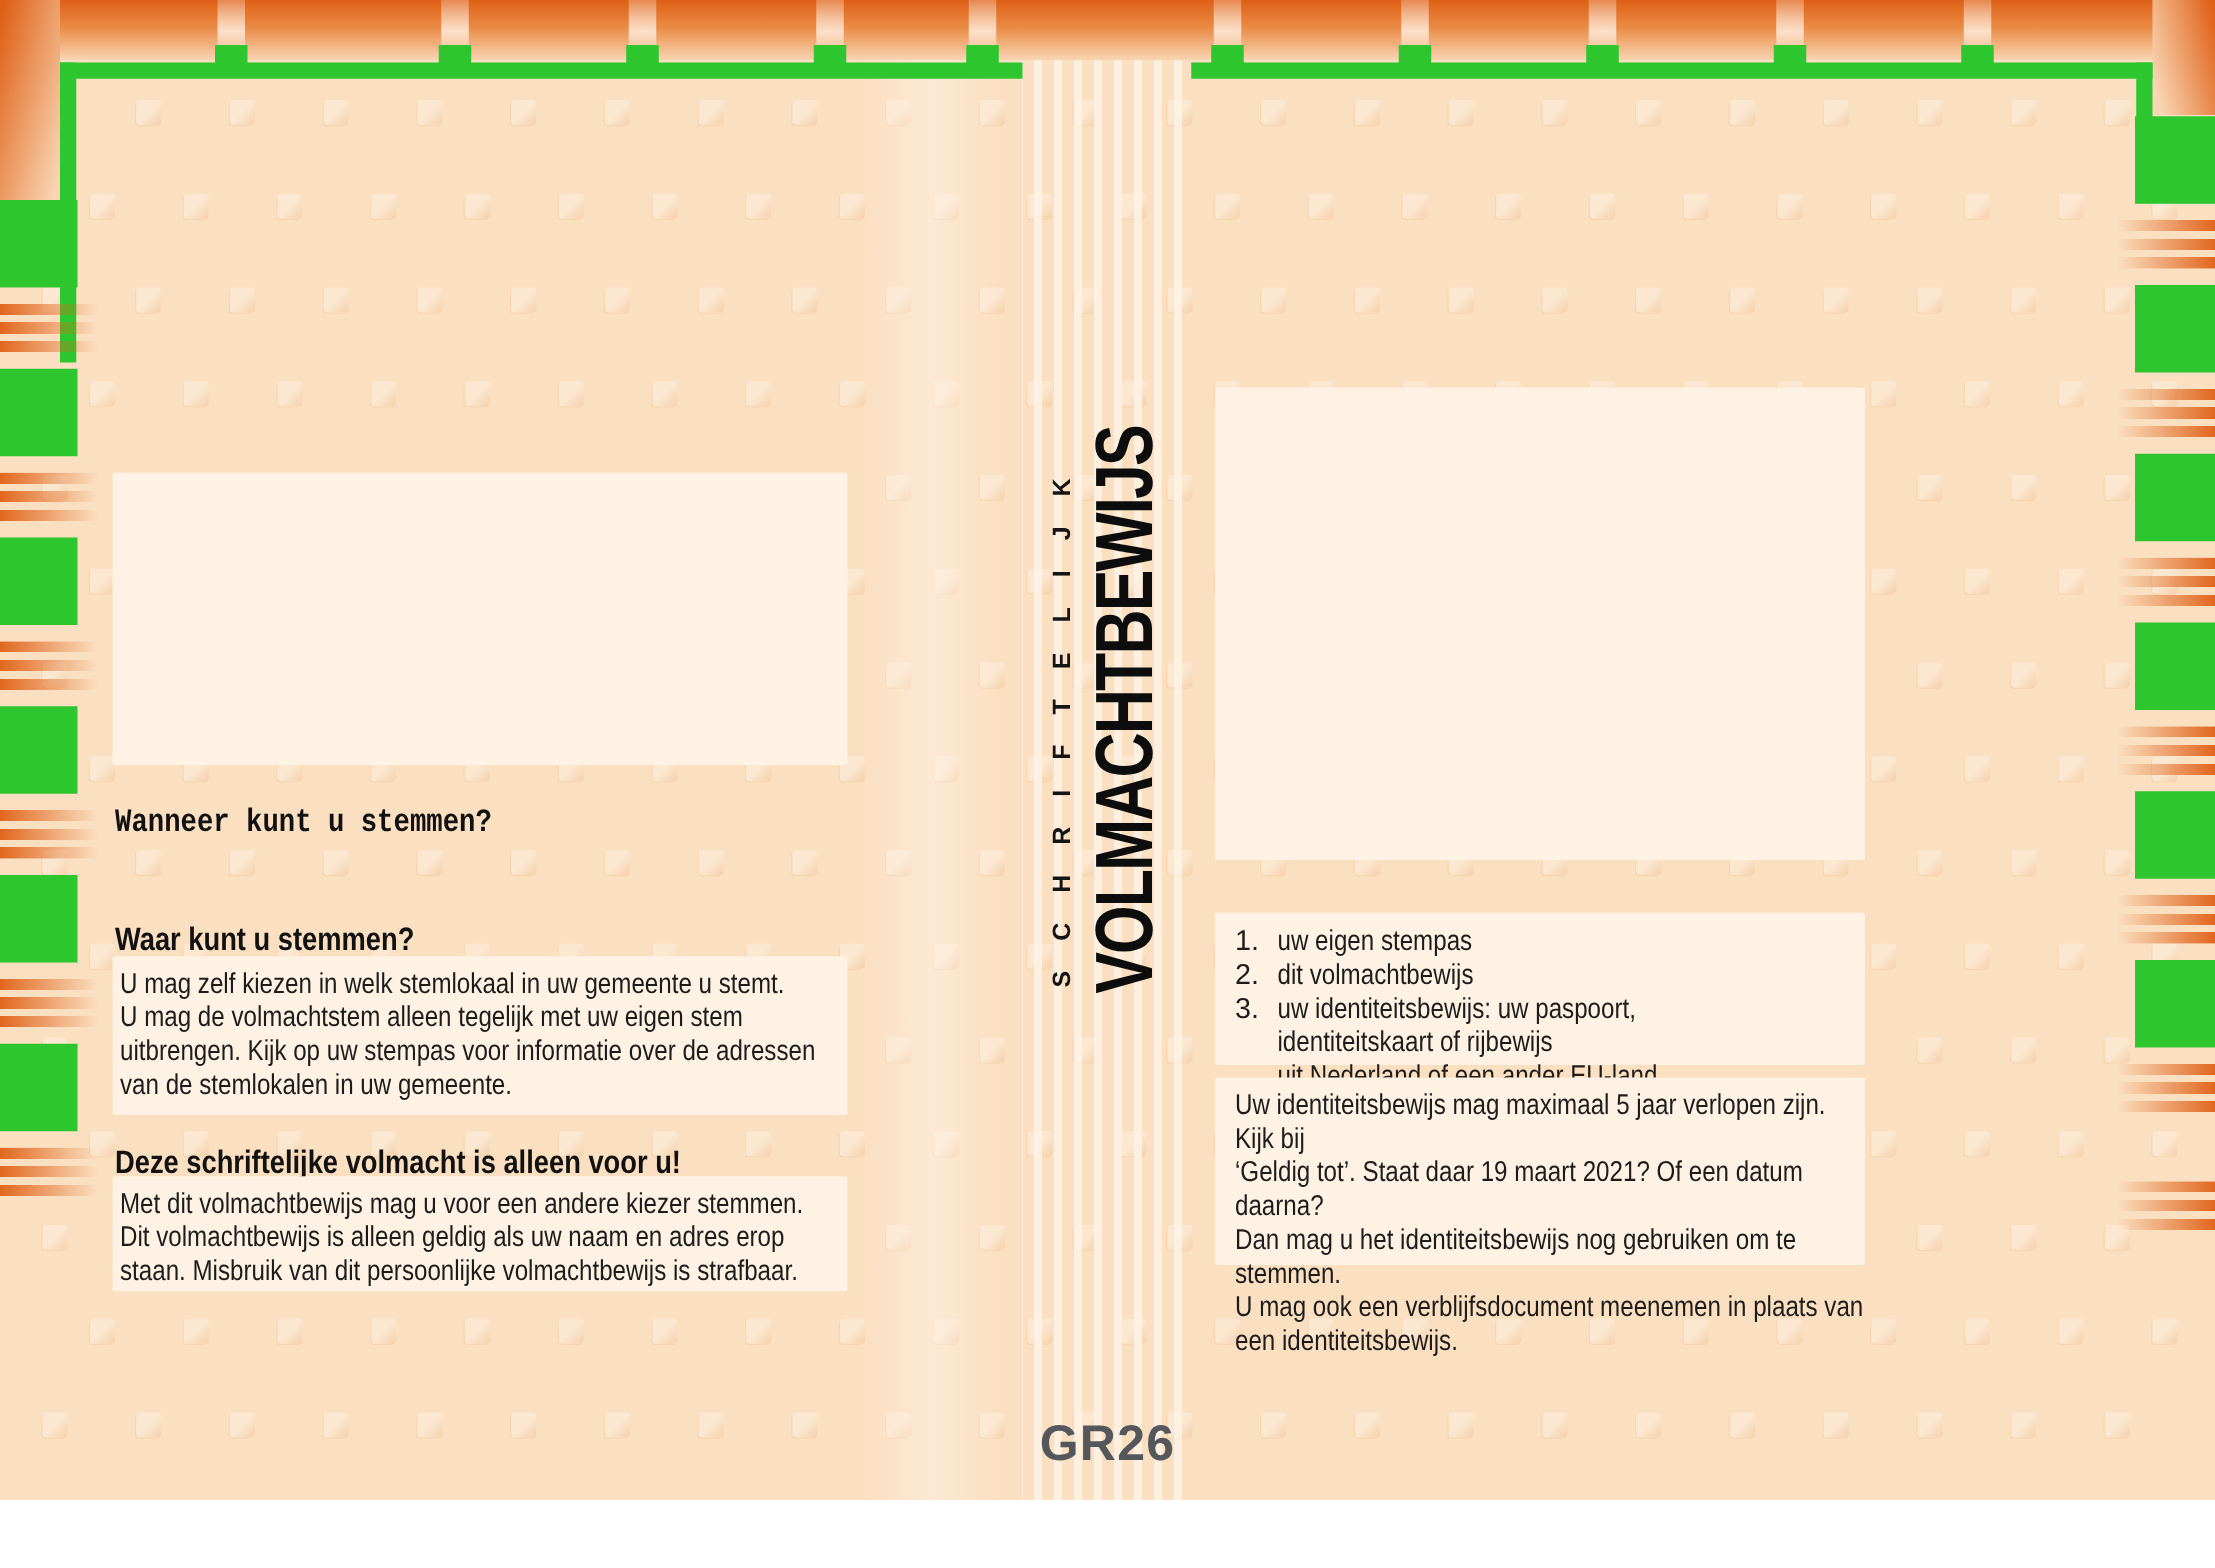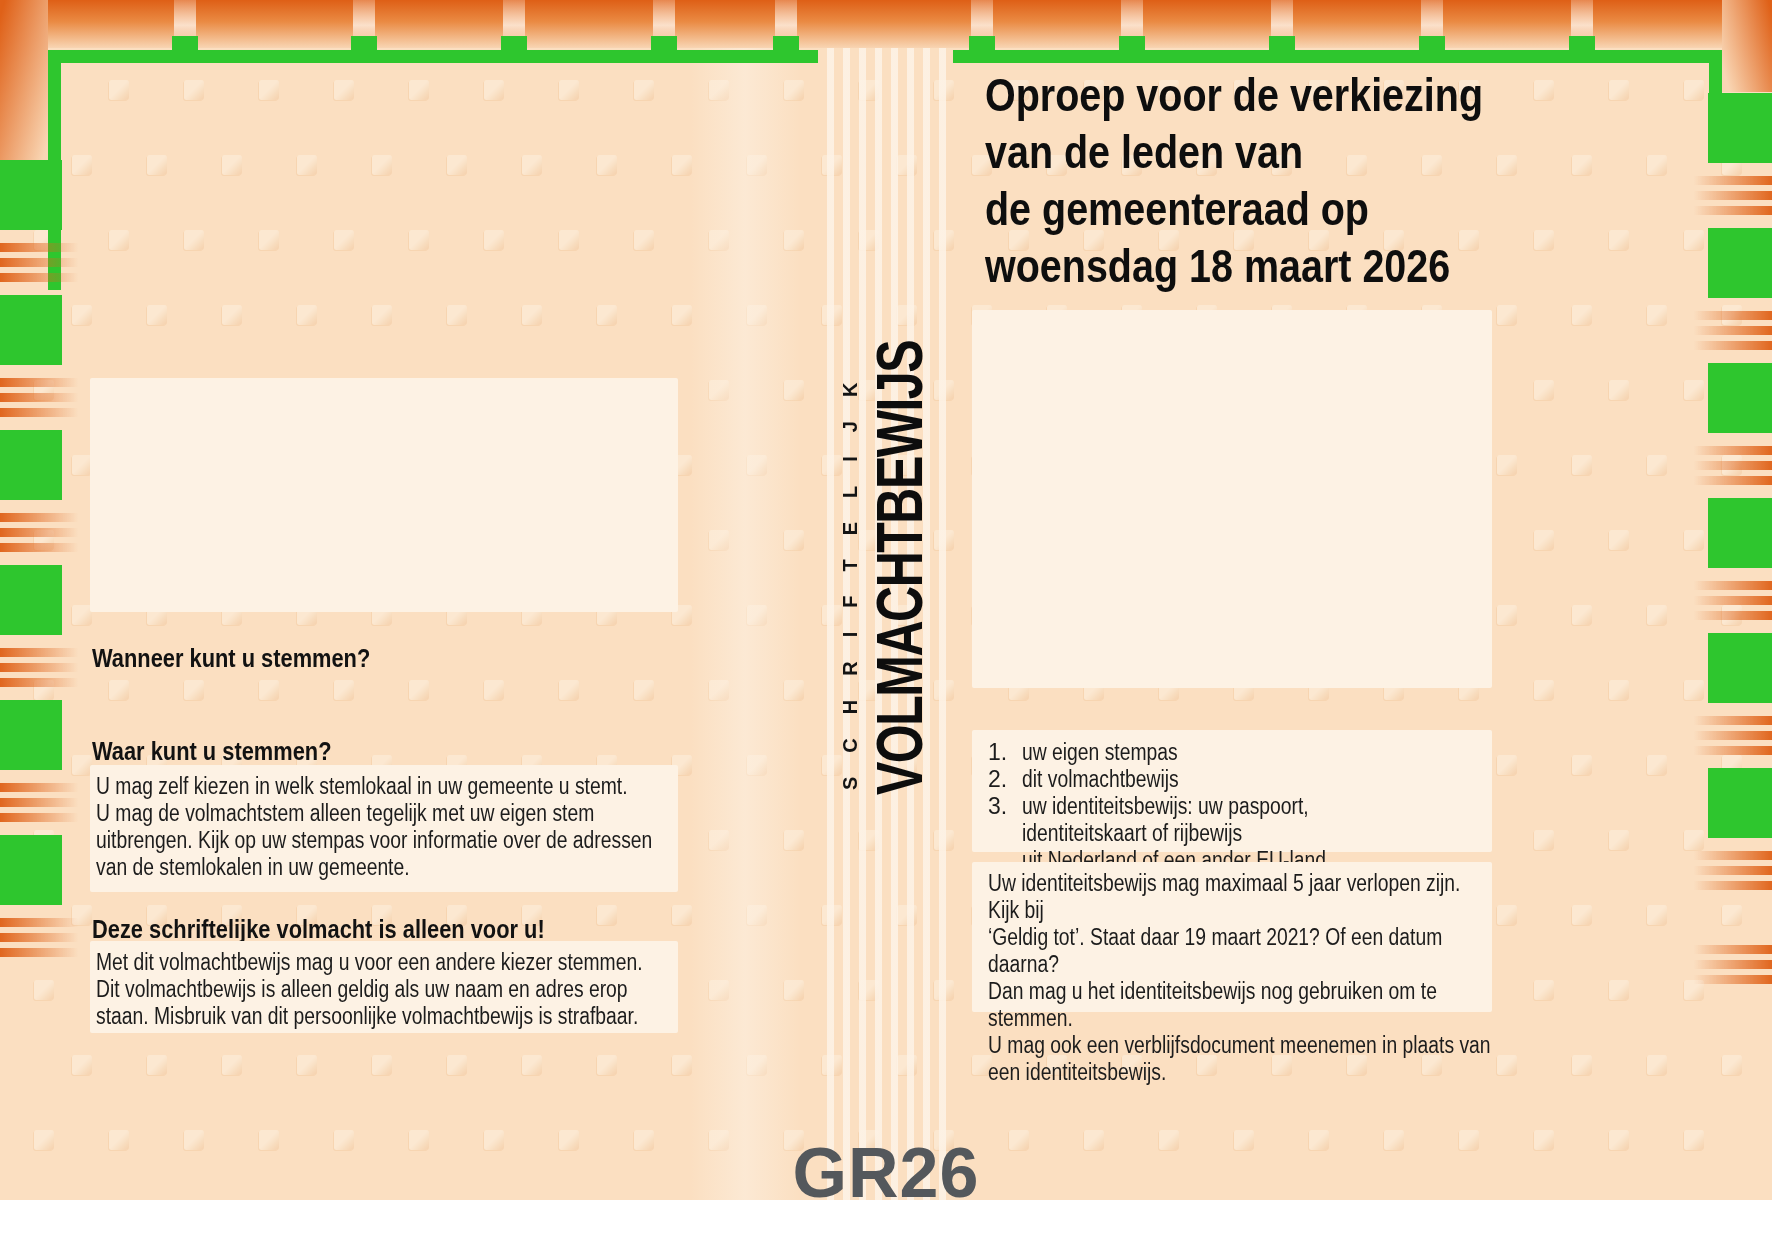--- a/index.html
+++ b/index.html
@@ -49,21 +49,21 @@
   .list-row{display:flex;align-items:flex-start;}
   .list-num{width:34px;flex:0 0 34px;}
   .vsmall{position:absolute;left:828px;top:790px;width:455px;height:34px;
           transform:rotate(-90deg);transform-origin:0 0;display:flex;align-items:flex-end;
           font-weight:bold;font-size:20px;letter-spacing:24px;color:#141414;}
   .vlarge{position:absolute;left:862px;top:795px;width:460px;height:70px;
           transform:rotate(-90deg);transform-origin:0 0;display:flex;align-items:flex-end;
           font-weight:bold;font-size:50px;letter-spacing:-1.5px;color:#0d0d0d;}
   .vlarge .stretch{display:inline-block;transform:scaleY(1.3);transform-origin:50% 100%;line-height:50px;}
   .code{position:absolute;left:50%;top:1133px;transform:translateX(-50%);
-        font-weight:bold;font-size:70px;letter-spacing:1px;color:#54585c;}
+        font-weight:bold;font-size:40px;letter-spacing:1px;color:#54585c;}
 </style>
 </head>
 <body>
 
 <div class="page">
   <div class="doc">
 
     <div class="pattern-layer">
         <div class="psq" style="left: 34px; top: 80px;"></div>
         <div class="psq" style="left: 109px; top: 80px;"></div>
@@ -409,21 +409,21 @@
         <div class="psq" style="left: 1459px; top: 1130px;"></div>
         <div class="psq" style="left: 1534px; top: 1130px;"></div>
         <div class="psq" style="left: 1609px; top: 1130px;"></div>
         <div class="psq" style="left: 1684px; top: 1130px;"></div>
       </div>
     <div class="spine-soft"></div>
     <div class="spine-stripes"></div>
 
     <div class="box" style="left:90px;top:378px;width:588px;height:234px;"></div>
 
-    <div class="hdg" style="left:92px;top:643px;">
+    <div class="hdg" style="left:92px;top:643px;font-family:Liberation Mono, monospace;">
       <span class="cx">Wanneer kunt u stemmen?</span>
     </div>
 
     <div class="hdg" style="left:92px;top:736px;">
       <span class="cx">Waar kunt u stemmen?</span>
     </div>
     <div class="box body-txt" style="left:90px;top:765px;width:588px;height:127px;padding:8px 0 0 6px;box-sizing:border-box;">
       <span class="cx">U mag zelf kiezen in welk stemlokaal in uw gemeente u stemt.
 U mag de volmachtstem alleen tegelijk met uw eigen stem
 uitbrengen. Kijk op uw stempas voor informatie over de adressen
@@ -440,26 +440,20 @@
     </div>
 
     <div class="vsmall">
       <span>SCHRIFTELIJK</span>
     </div>
     <div class="vlarge">
       <span class="stretch">VOLMACHTBEWIJS</span>
     </div>
     <div class="code">GR26</div>
 
-    <div class="title">
-      <span class="cx">Oproep voor de verkiezing
-van de leden van
-de gemeenteraad op
-woensdag 18 maart 2026</span>
-    </div>
     <div class="box" style="left:972px;top:310px;width:520px;height:378px;"></div>
 
     <div class="box body-txt" style="left:972px;top:730px;width:520px;height:122px;padding:9px 0 0 16px;box-sizing:border-box;">
       <div class="list-row">
         <span class="list-num">1.</span>
         <span class="cx">uw eigen stempas</span>
       </div>
       <div class="list-row">
         <span class="list-num">2.</span>
         <span class="cx">dit volmachtbewijs</span>

